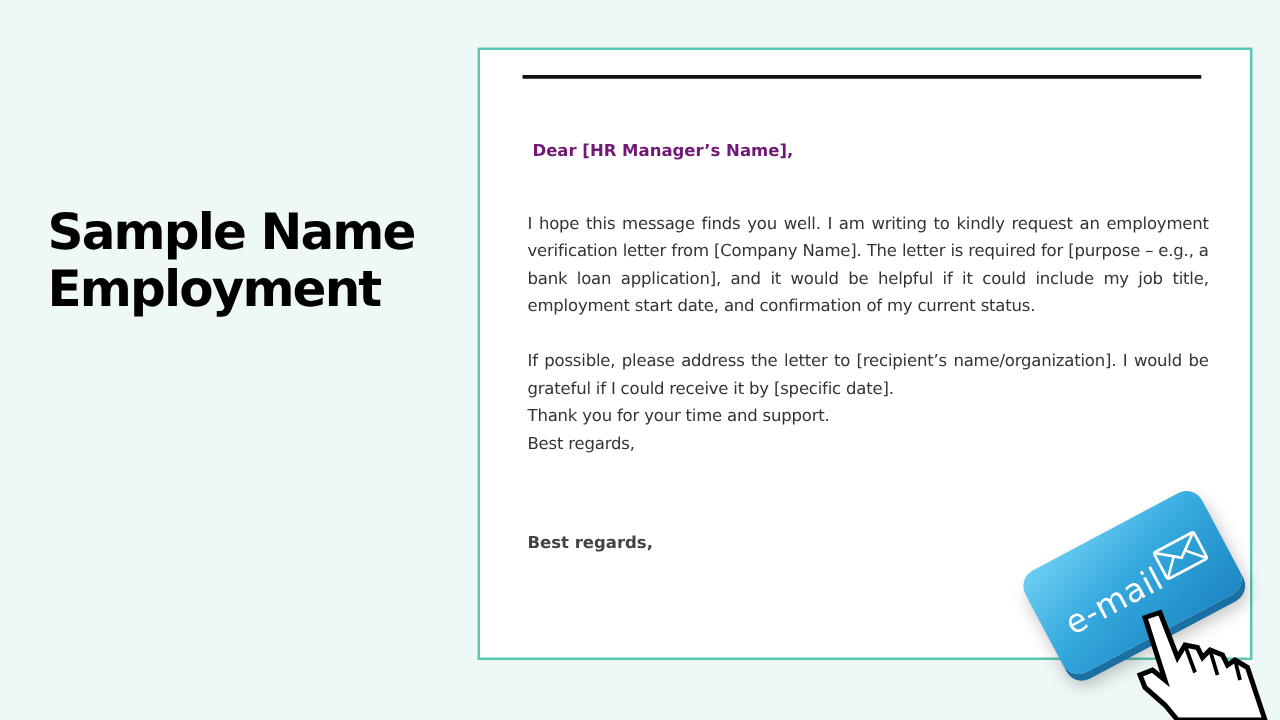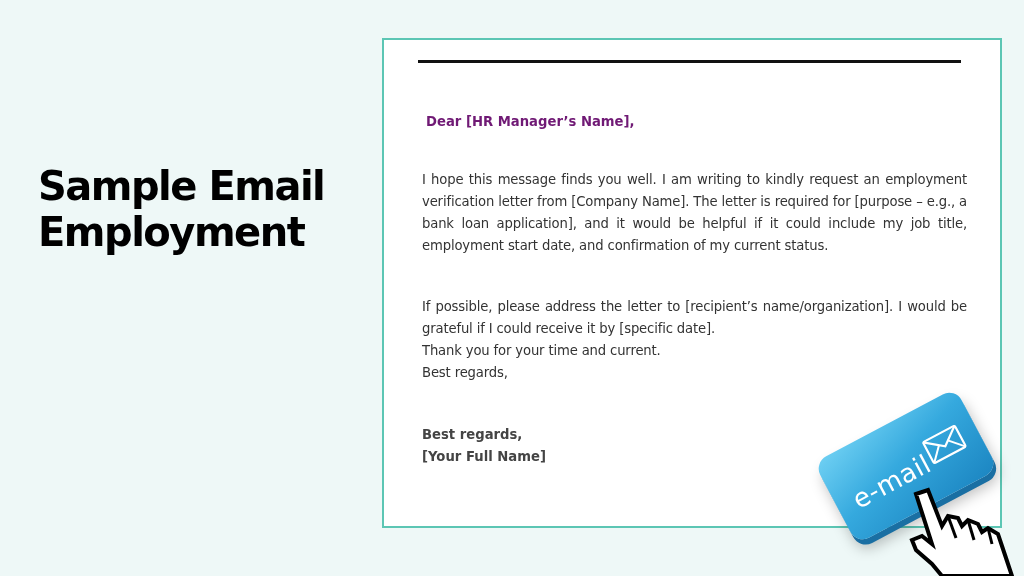--- a/index.html
+++ b/index.html
@@ -61,21 +61,21 @@
       line-height: 20px;
     }
     .para {
       margin: 0;
       line-height: 22px;
       text-align: justify;
       text-align-last: left;
       letter-spacing: -0.15px;
     }
     .p1 { margin-top: 37px; }
-    .p2 { margin-top: 39px; }
+    .p2 { margin-top: 22px; }
     .line { display: block; line-height: 22px; }
     .signature {
       position: absolute;
       left: 38px;
       top: 384px;
       font-family: "DejaVu Sans", sans-serif;
       font-weight: bold;
       font-size: 13.2px;
       color: #444444;
     }
@@ -116,40 +116,39 @@
       left: 902px;
       top: 486px;
       width: 122px;
       height: 90px;
     }
   </style>
 </head>
 <body>
 
 <h1 class="headline">
-  <span>Sample Email</span>
+  <span>Sample Name</span>
   <span>Employment</span>
 </h1>
 
 <div class="card">
   <div class="rule"></div>
 
   <div class="letter">
     <p class="salutation">Dear [HR Manager’s Name],</p>
     <p class="para p1">I hope this message finds you well. I am writing to kindly request an employment verification letter from [Company Name]. The letter is required for [purpose – e.g., a bank loan application], and it would be helpful if it could include my job title, employment start date, and confirmation of my current status.</p>
     <div class="para p2">
       <span class="line" style="text-align: justify; text-align-last: left;">If possible, please address the letter to [recipient’s name/organization]. I would be grateful if I could receive it by [specific date].</span>
-      <span class="line">Thank you for your time and current.</span>
+      <span class="line">Thank you for your time and support.</span>
       <span class="line">Best regards,</span>
     </div>
   </div>
 
   <div class="signature">
     <span class="line">Best regards,</span>
-    <span class="line">[Your Full Name]</span>
   </div>
 </div>
 
 <div class="email-key">
   <span class="email-key-label">e-mail</span>
   <svg class="envelope" viewBox="0 0 40 30">
     <rect x="2" y="3" width="36" height="24" rx="2" fill="none" stroke="#ffffff" stroke-width="2.2"></rect>
     <polyline points="2,3 20,17 38,3" fill="none" stroke="#ffffff" stroke-width="2.2"></polyline>
     <line x1="2" y1="27" x2="15" y2="13" stroke="#ffffff" stroke-width="2"></line>
     <line x1="38" y1="27" x2="25" y2="13" stroke="#ffffff" stroke-width="2"></line>

